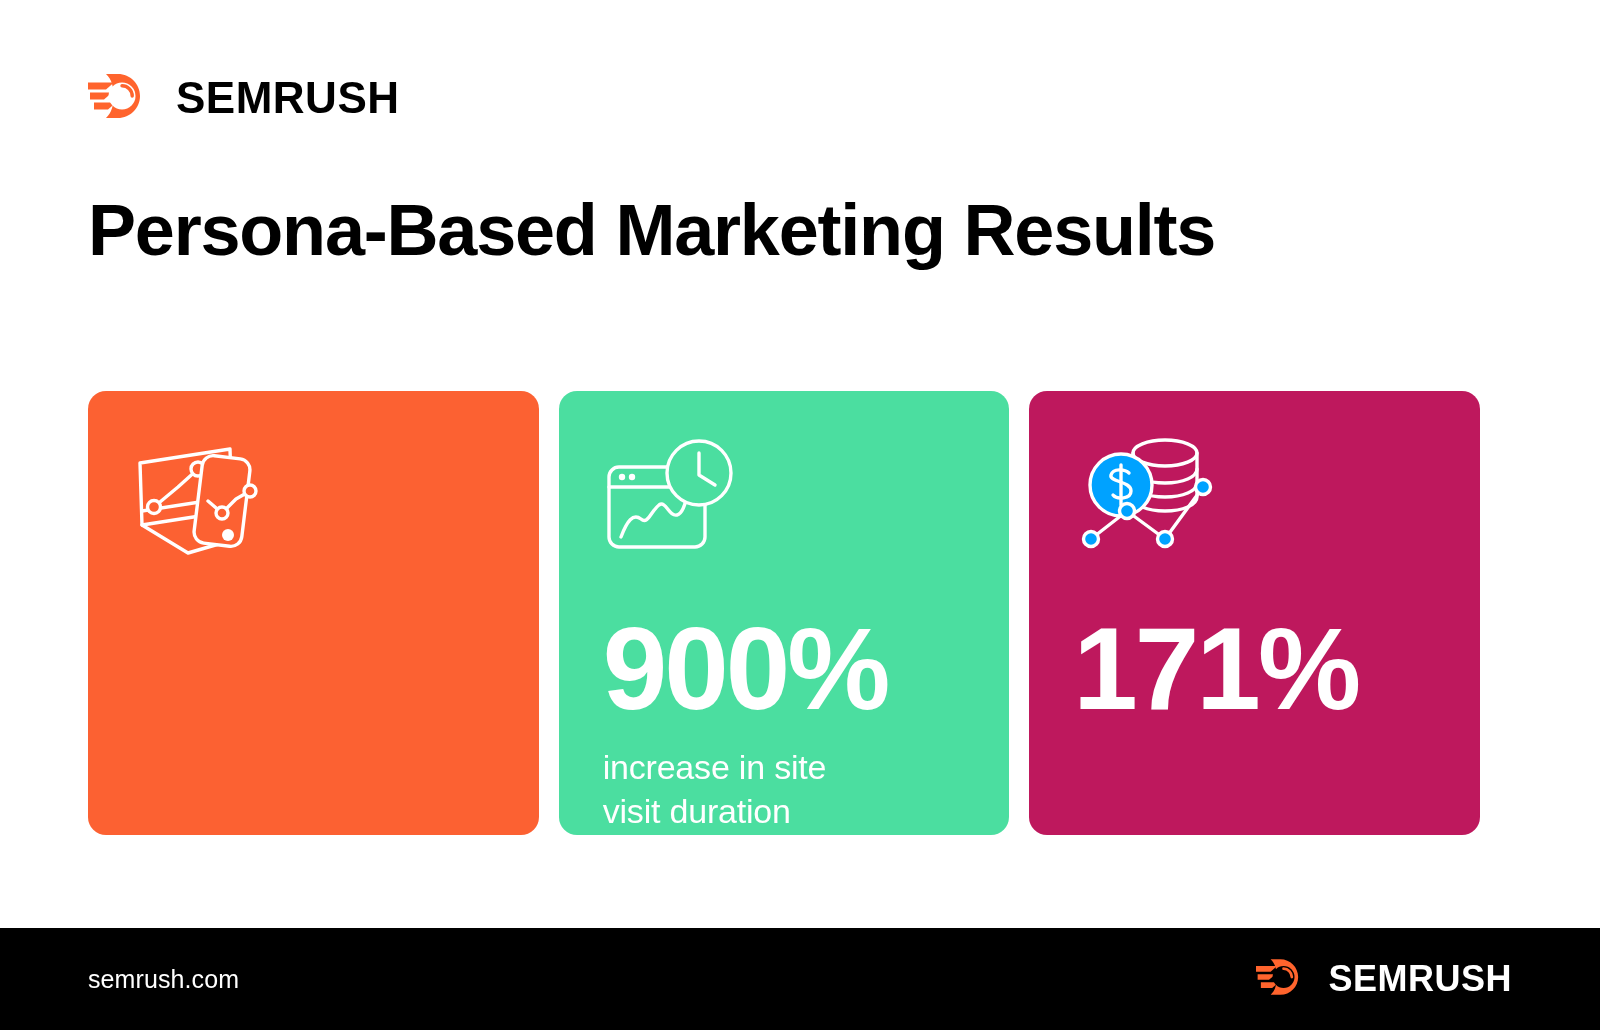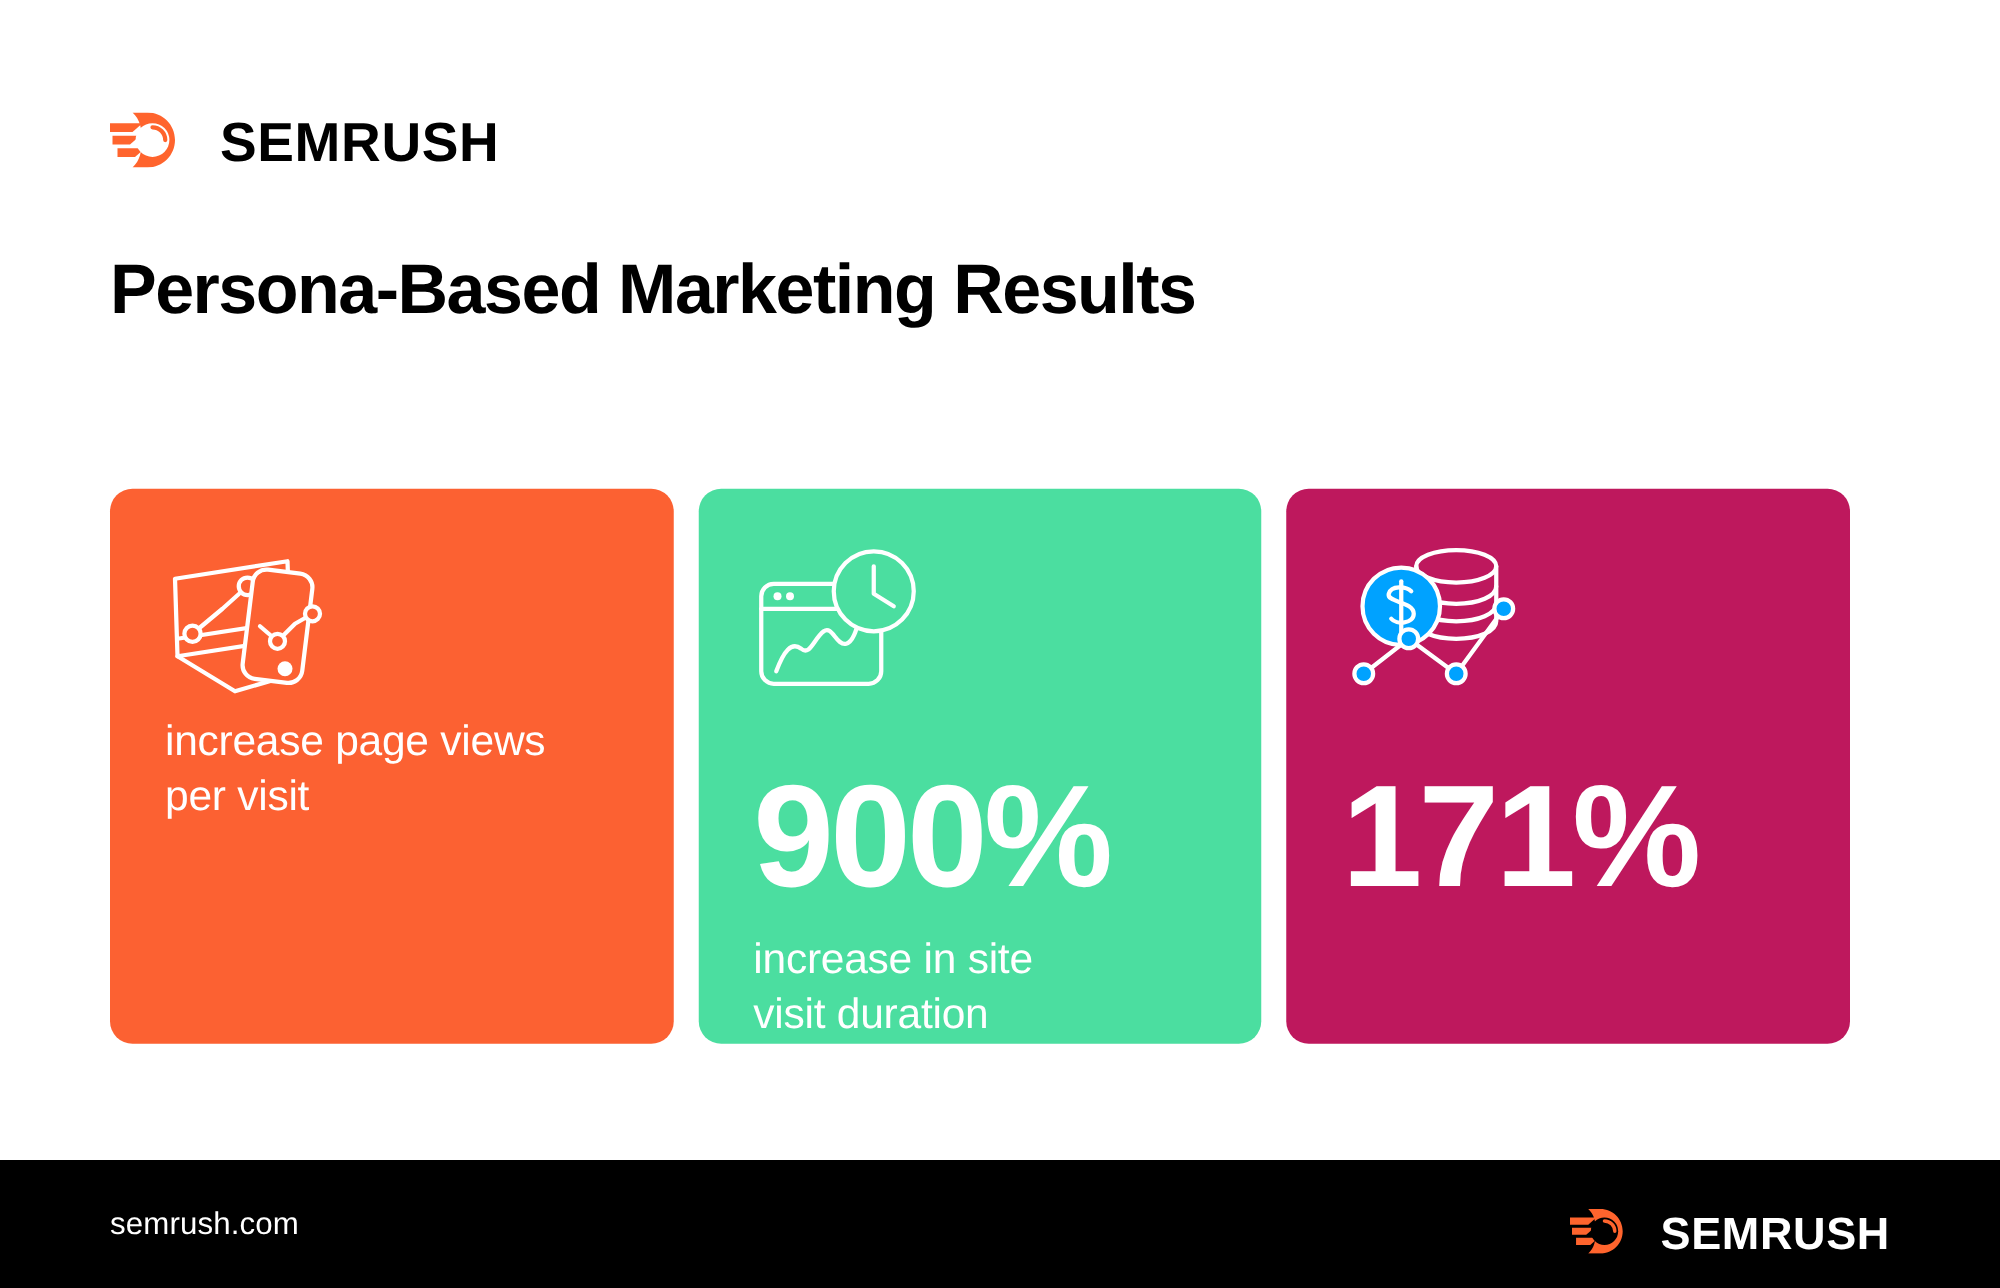--- a/index.html
+++ b/index.html
@@ -5,38 +5,38 @@
   * { margin:0; padding:0; box-sizing:border-box; }
   html, body {
     width:1600px; height:1030px;
     background:#ffffff;
     font-family:"Liberation Sans", sans-serif;
     overflow:hidden;
   }
   #page { position:relative; width:1600px; height:1030px; background:#fff; }
 
   
-  .brand-logo { position:absolute; display:flex; align-items:center;margin-top:16px; }
+  .brand-logo { position:absolute; display:flex; align-items:center; }
   #header-logo { left:88px; top:74px; }
   .brand-mark { display:block; }
   .brand-word {
     font-weight:bold;
     letter-spacing:0.5px;
     line-height:1;
     white-space:nowrap;
   }
   #header-logo .brand-word {
     font-size:44px; color:#000; margin-left:14px;
   }
 
   
   #page-title {
-    position:absolute; left:88px; top:200px;
+    position:absolute; left:88px; top:190px;
     width:1420px;
-    font-size:56px; font-weight:bold; color:#000;
+    font-size:72px; font-weight:bold; color:#000;
     letter-spacing:-1.2px; line-height:1.12;
     white-space:nowrap;
   }
 
   
   #cards {
     position:absolute; left:88px; top:391px;
     width:1392px; height:444px;
     display:flex; gap:20px;
   }
@@ -112,22 +112,20 @@
           <circle cx="66" cy="34" r="7" fill="#FC6132"></circle>
 
           <rect x="66" y="22" width="48" height="88" rx="11" transform="rotate(7 90 66)" fill="#FC6132"></rect>
 
           <polyline points="76,66 90,78 104,64 118,56"></polyline>
           <circle cx="90" cy="78" r="6" fill="#FC6132"></circle>
           <circle cx="118" cy="56" r="6" fill="#FC6132"></circle>
           <circle cx="96" cy="100" r="6" fill="#ffffff" stroke="none"></circle>
         </svg>
       </div>
-      <div class="stat-label">increase page views
-per visit</div>
     </div>
 
     <div class="stat-card" style="background:#4BDEA0">
       <div class="card-icon">
         <svg width="132" height="118" viewBox="0 0 132 118" fill="none" stroke="#ffffff" stroke-width="3.4" stroke-linecap="round" stroke-linejoin="round">
 
           <rect x="6" y="32" width="96" height="80" rx="10"></rect>
           <path d="M6 52 L102 52"></path>
           <circle cx="19" cy="42" r="3.2" fill="#ffffff" stroke="none"></circle>
           <circle cx="29" cy="42" r="3.2" fill="#ffffff" stroke="none"></circle>

